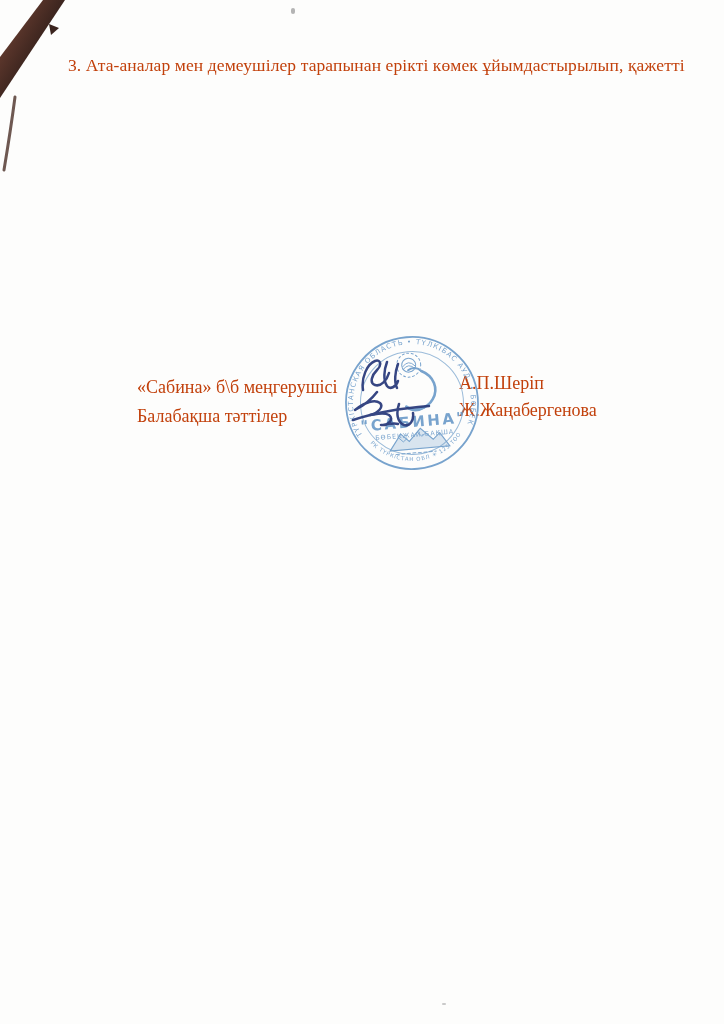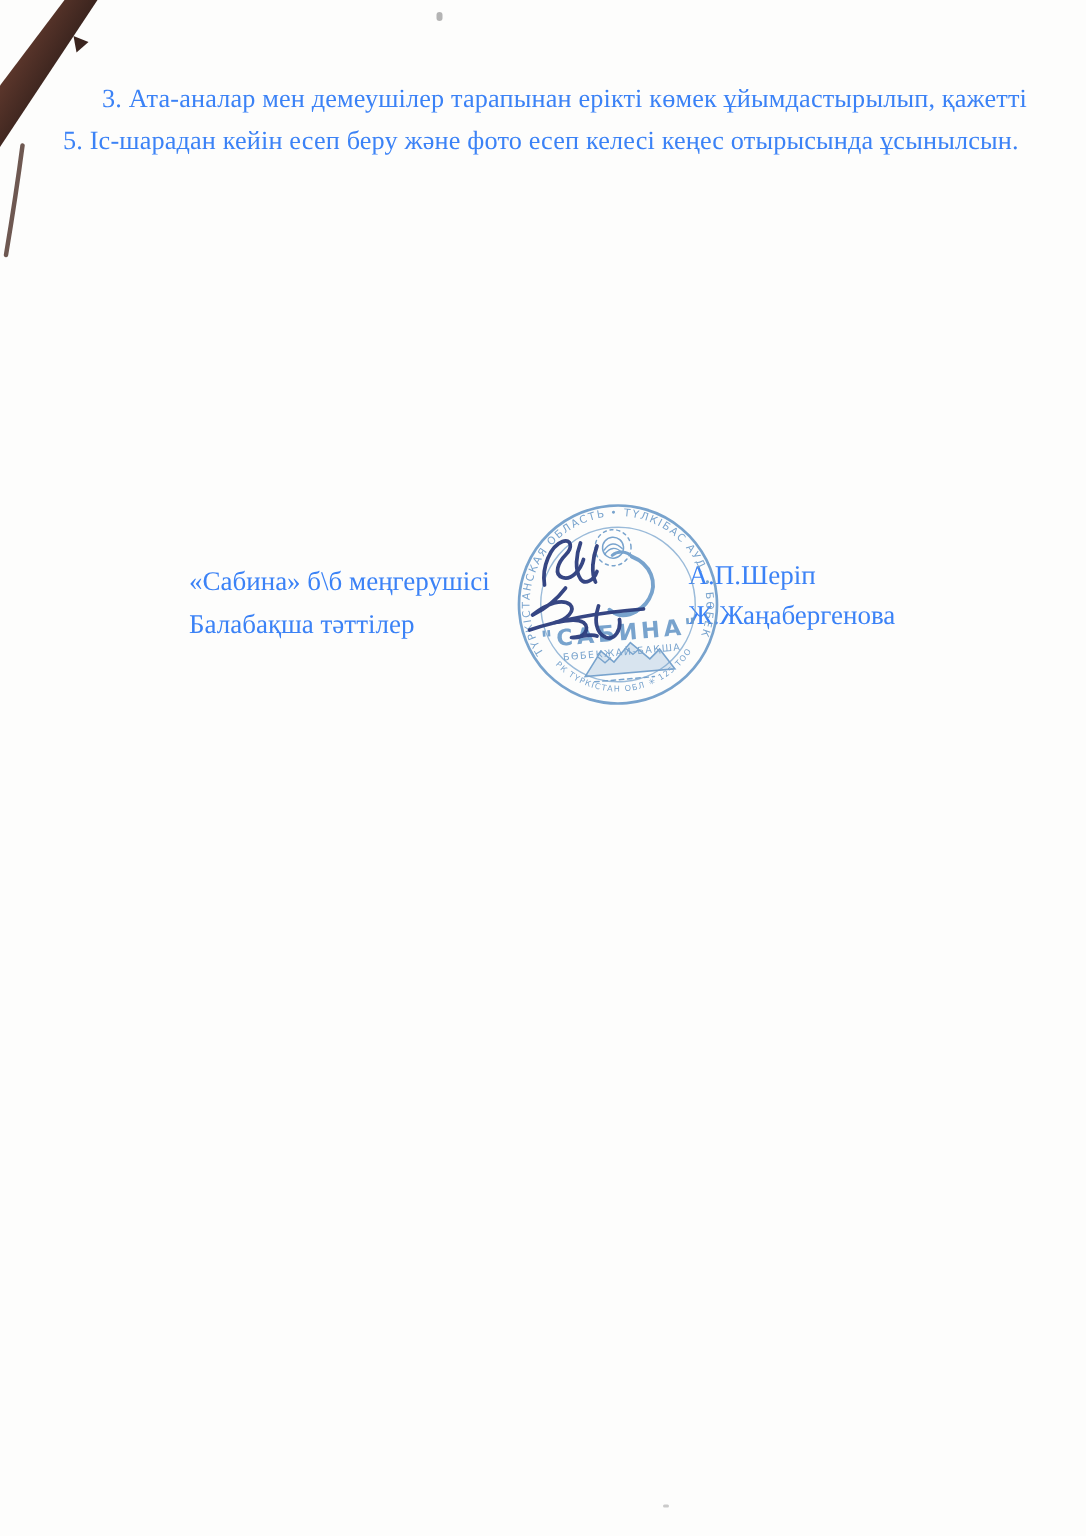--- a/index.html
+++ b/index.html
@@ -1,32 +1,32 @@
 <!DOCTYPE html>
 <html><head>
 <meta charset="utf-8">
 <style>
   html,body{margin:0;padding:0;}
   body{width:724px;height:1024px;background:#ffffff;}
   .page{
     position:relative;width:724px;height:1024px;overflow:hidden;
-    background:#fdfdfc;color:#3b82f6;
+    background:#fdfdfc;color:#c2410c;
     font-family:"Liberation Serif","DejaVu Serif",serif;
   }
   
   .doc-body{
     position:absolute;left:42px;top:52px;width:664px;
     font-size:17.5px;line-height:27.6px;letter-spacing:.1px;
   }
   .doc-body p{margin:0;}
   .item3-l1{padding-left:26px;}
   .item3-l2{text-align:center;padding-right:34px;}
   
   .sig-titles{
-    position:absolute;left:126px;top:373px;
+    position:absolute;left:137px;top:373px;
     font-size:18px;line-height:28.5px;white-space:nowrap;
   }
   .sig-names{
     position:absolute;left:459px;top:370px;
     font-size:18px;line-height:27px;white-space:nowrap;
   }
   
   .stamp-svg{
     position:absolute;left:340px;top:331px;width:144px;height:144px;
     transform:rotate(-5deg);opacity:.93;
@@ -59,21 +59,20 @@
     <polygon points="43,0 65,0 0,98 0,57" fill="url(#cornerGrad)"></polygon>
     <polygon points="49,24 59,28 51,35" fill="#3a241e"></polygon>
     <path d="M 15,97 C 12,120 8,146 4,170" stroke="#4a2e26" stroke-width="3" fill="none" stroke-linecap="round" opacity="0.8"></path>
   </svg>
 
   <div class="speck speck-top"></div>
   <div class="speck speck-bottom"></div>
 
   <div class="doc-body">
     <p class="item3-l1">3. Ата-аналар мен демеушілер тарапынан ерікті көмек ұйымдастырылып, қажетті</p>
-    <p>5. Іс-шарадан кейін есеп беру және фото есеп келесі кеңес отырысында ұсынылсын.</p>
   </div>
 
   <div class="sig-titles">
     <div>«Сабина» б\б меңгерушісі</div>
     <div>Балабақша тәттілер</div>
   </div>
   <div class="sig-names">
     <div>А.П.Шеріп</div>
     <div>Ж.Жаңабергенова</div>
   </div>

